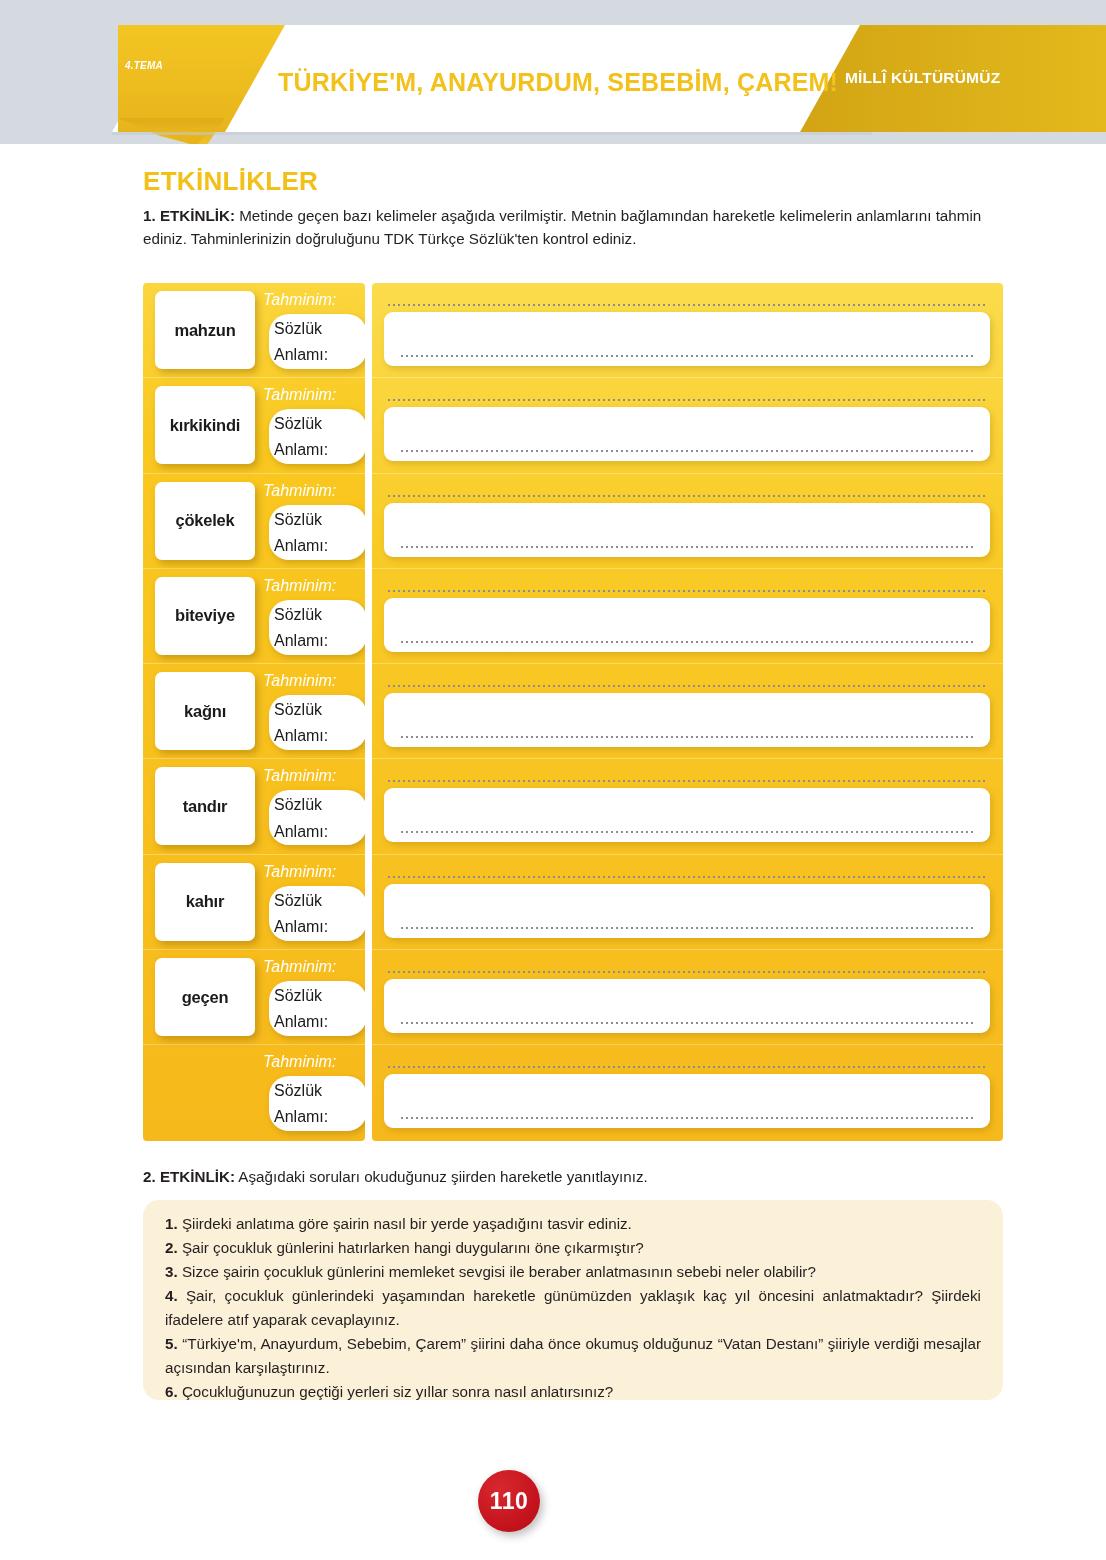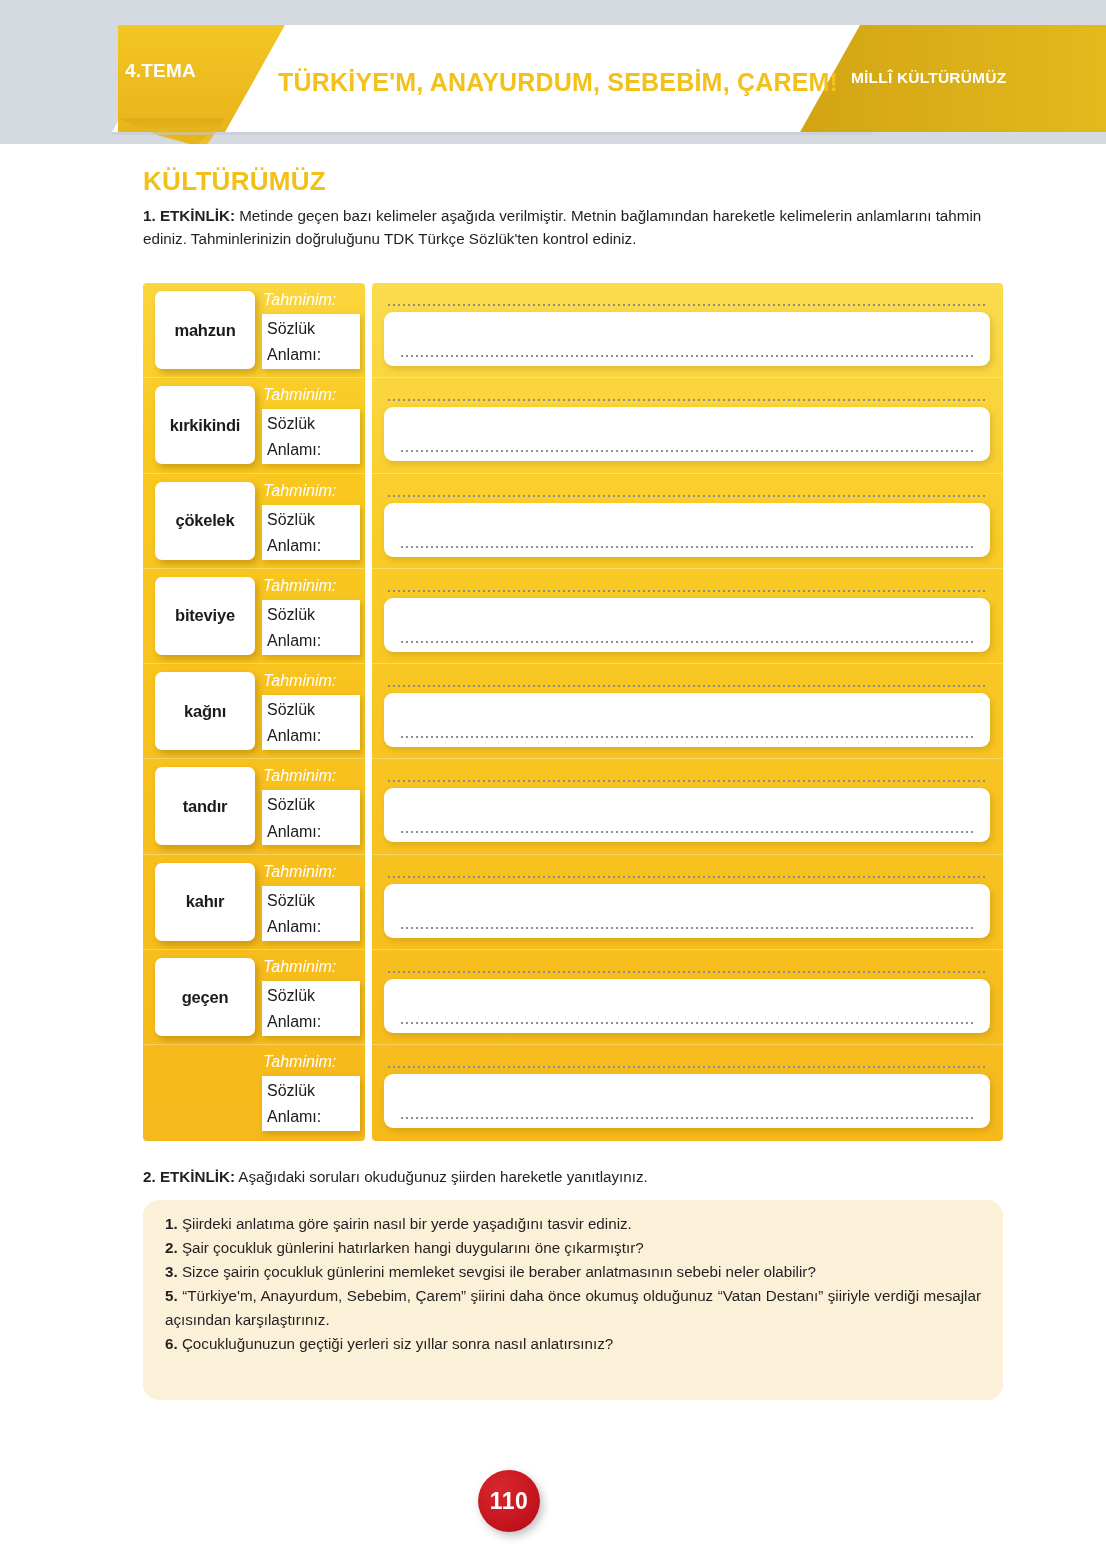--- a/index.html
+++ b/index.html
@@ -18,44 +18,44 @@
     position: absolute;
     left: 0; top: 0;
     width: 1106px; height: 144px;
     background: #d4dae0;
   }
   .header-svg { position: absolute; left: 0; top: 0; }
 
   .tema-label {
     position: absolute;
     left: 125px; top: 60px;
-    font-size: 19px;
+    font-size: 10px;
     font-weight: bold;
     color: #ffffff;
     letter-spacing: 0.2px;
     white-space: nowrap;
+    font-style: italic;
   }
   .banner-title {
     position: absolute;
     left: 278px; top: 68px;
     font-size: 25px;
     font-weight: bold;
     color: #f2c11c;
     letter-spacing: 0.2px;
     white-space: nowrap;
   }
   .banner-sub {
     position: absolute;
     left: 845px; top: 69px;
     font-size: 15.5px;
     font-weight: bold;
     color: #ffffff;
     letter-spacing: 0.2px;
     white-space: nowrap;
-    margin-left: 6px;
   }
 
   
   .etkinlikler {
     position: absolute;
     left: 143px; top: 166px;
     font-size: 26px;
     font-weight: bold;
     color: #f2c019;
     letter-spacing: 0.3px;
@@ -119,24 +119,24 @@
   .tahmin-label {
     position: absolute;
     left: 120px; top: 8px;
     font-size: 16px;
     color: #ffffff;
     white-space: nowrap;
     font-style: italic;
   }
   .sozluk-box {
     position: absolute;
-    left: 119px; top: 31px;
+    left: 126px; top: 31px;
     width: 98px; height: 55px;
     background: #ffffff;
-    border-radius: 0;
+    border-radius: 20px;
     box-shadow: 2px 3px 6px rgba(120,80,0,0.28);
     padding: 2px 0 0 5px;
   }
   .sozluk-box span {
     display: block;
     font-size: 16px;
     line-height: 1.63;
     color: #1b1b1b;
     white-space: nowrap;
   }
@@ -245,21 +245,21 @@
     <polygon points="118,118 225,118 205,148 160,136" fill="url(#gFoldL)"></polygon>
     <polygon points="155,132 215,126 196,146" fill="#e8b41c"></polygon>
 
     <rect x="112" y="132" width="760" height="3" fill="#c3cad1" opacity="0.55"></rect>
   </svg>
   <div class="tema-label">4.TEMA</div>
   <div class="banner-title">TÜRKİYE'M, ANAYURDUM, SEBEBİM, ÇAREM!</div>
   <div class="banner-sub">MİLLÎ KÜLTÜRÜMÜZ</div>
 </div>
 
-<div class="etkinlikler">KÜLTÜRÜMÜZ</div>
+<div class="etkinlikler">ETKİNLİKLER</div>
 
 <div class="act1-intro">
   <b>1. ETKİNLİK:</b><span> Metinde geçen bazı kelimeler aşağıda verilmiştir. Metnin bağlamından hareketle kelimelerin anlamlarını tahmin ediniz. Tahminlerinizin doğruluğunu TDK Türkçe Sözlük'ten kontrol ediniz.</span>
 </div>
 
 <div class="panel-left" id="panel-left">
     <div class="lrow">
       <div class="word-card">
         <span>mahzun</span>
       </div>
@@ -406,19 +406,20 @@
   </div>
 
 <div class="act2-intro">
   <b>2. ETKİNLİK:</b><span> Aşağıdaki soruları okuduğunuz şiirden hareketle yanıtlayınız.</span>
 </div>
 
 <div class="qbox" id="qbox">
     <div class="qline"><b>1.</b><span> Şiirdeki anlatıma göre şairin nasıl bir yerde yaşadığını tasvir ediniz.</span></div>
     <div class="qline"><b>2.</b><span> Şair çocukluk günlerini  hatırlarken hangi duygularını öne çıkarmıştır?</span></div>
     <div class="qline"><b>3.</b><span> Sizce şairin çocukluk günlerini memleket sevgisi ile beraber anlatmasının sebebi neler olabilir?</span></div>
+    <div class="qline just"><b>4.</b><span> Şair, çocukluk günlerindeki yaşamından hareketle günümüzden yaklaşık  kaç yıl öncesini anlatmaktadır? Şiirdeki ifadelere atıf yaparak cevaplayınız.</span></div>
     <div class="qline just"><b>5.</b><span> “Türkiye'm, Anayurdum, Sebebim, Çarem” şiirini daha önce okumuş olduğunuz “Vatan Destanı” şiiriyle verdiği mesajlar açısından karşılaştırınız.</span></div>
     <div class="qline"><b>6.</b><span> Çocukluğunuzun geçtiği yerleri siz yıllar sonra nasıl anlatırsınız?</span></div>
   </div>
 
 <div class="page-badge">
   <span>110</span>
 </div>
 
 </body></html>

